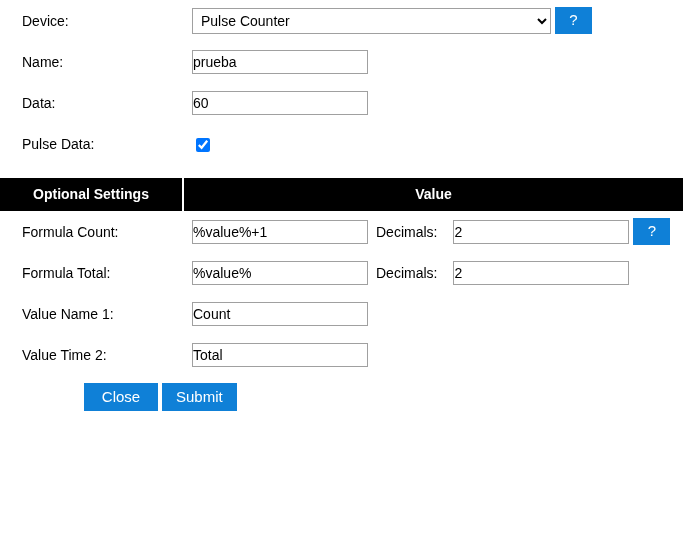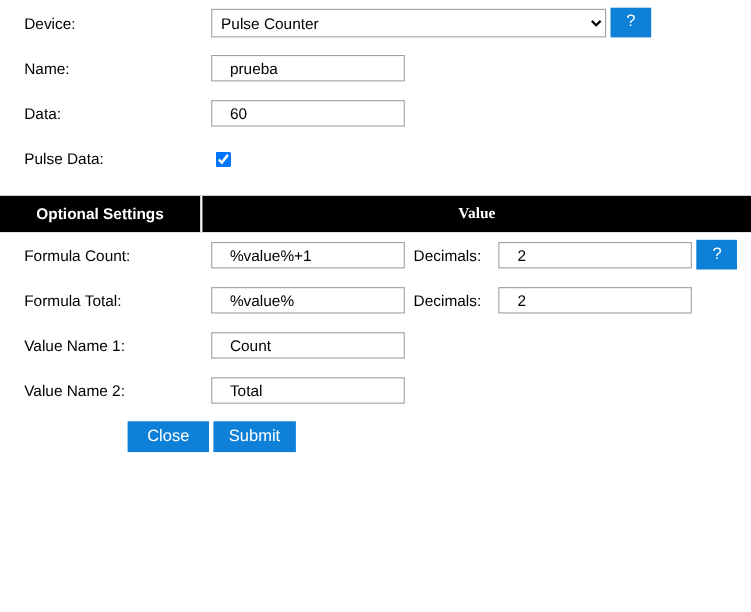--- a/index.html
+++ b/index.html
@@ -37,21 +37,21 @@
   }
   td.field-cell {
     width: 516px;
     box-sizing: border-box;
   }
 
   input.txt {
     box-sizing: border-box;
     width: 176px;
     height: 24px;
-    padding: 1px 16px;
+    padding: 1px 0;
     border: 1px solid #a0a0a0;
     background: #ffffff;
     font-family: "Liberation Sans", sans-serif;
     font-size: 14px;
     color: #000;
     outline: none;
     vertical-align: middle;
     border-radius: 0;
   }
 
@@ -112,34 +112,33 @@
     border-right: 2px solid #ffffff;
     height: 33px;
     line-height: 33px;
     box-sizing: border-box;
   }
   .section-head .col-b {
     flex: 1;
     text-align: center;
     height: 33px;
     line-height: 33px;
-    font-family: Liberation Serif, serif;
   }
 
   .inline-label {
     display: inline-block;
     margin-left: 8px;
     margin-right: 16px;
     vertical-align: middle;
     white-space: nowrap;
   }
 
   .btn-row {
     text-align: left;
-    padding-left: 116px;
+    padding-left: 84px;
     padding-top: 8px;
   }
   .actionbtn {
     display: inline-block;
     box-sizing: border-box;
     height: 28px;
     min-width: 74px;
     padding: 0 14px;
     background: #0f80d7;
     color: #ffffff;
@@ -205,21 +204,21 @@
       <input class="txt" type="text" value="%value%" style=""><span class="inline-label">Decimals:</span><input class="txt" type="text" value="2" style="">
     </td>
   </tr>
   <tr>
     <td class="label-cell">Value Name 1:</td>
     <td class="field-cell">
       <input class="txt" type="text" value="Count" style="">
     </td>
   </tr>
   <tr>
-    <td class="label-cell">Value Name 2:</td>
+    <td class="label-cell">Value Time 2:</td>
     <td class="field-cell">
       <input class="txt" type="text" value="Total" style="">
     </td>
   </tr>
 </tbody>
   </table>
 
 <div class="btn-row">
   <span class="actionbtn">Close</span><span class="actionbtn">Submit</span>
 </div>

